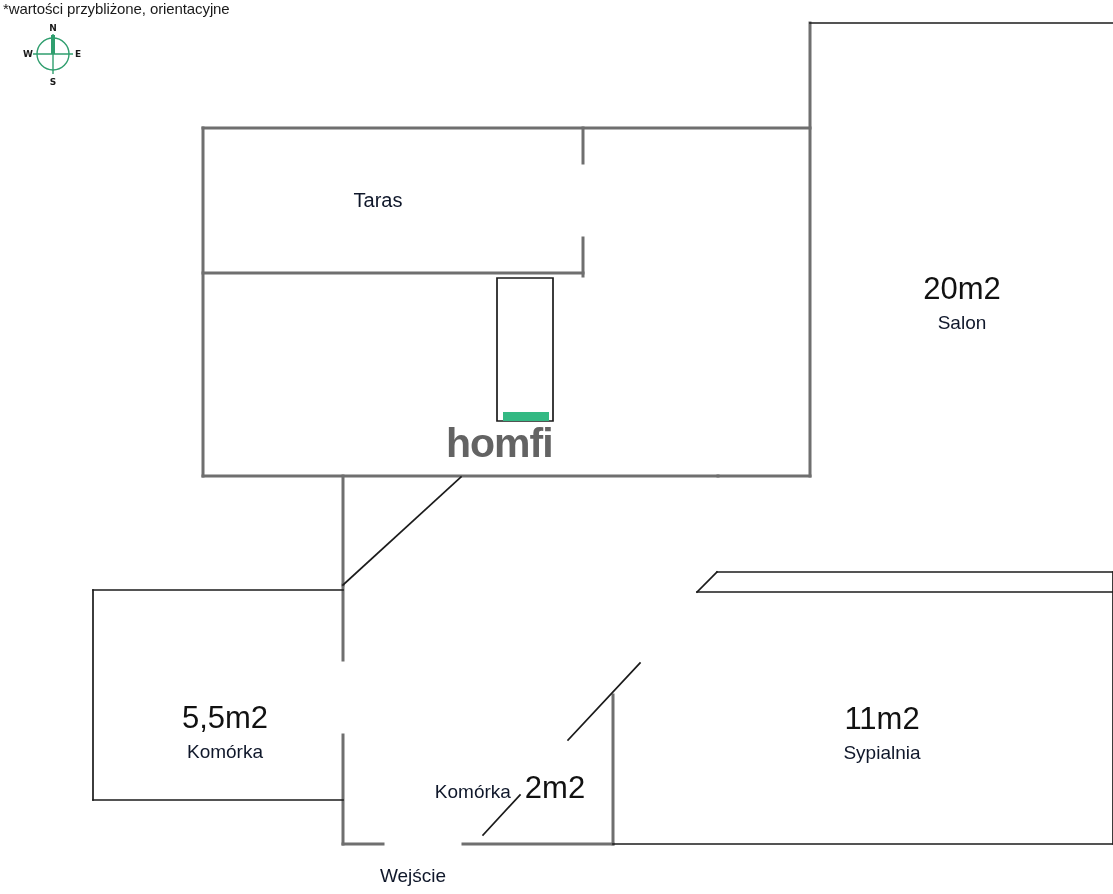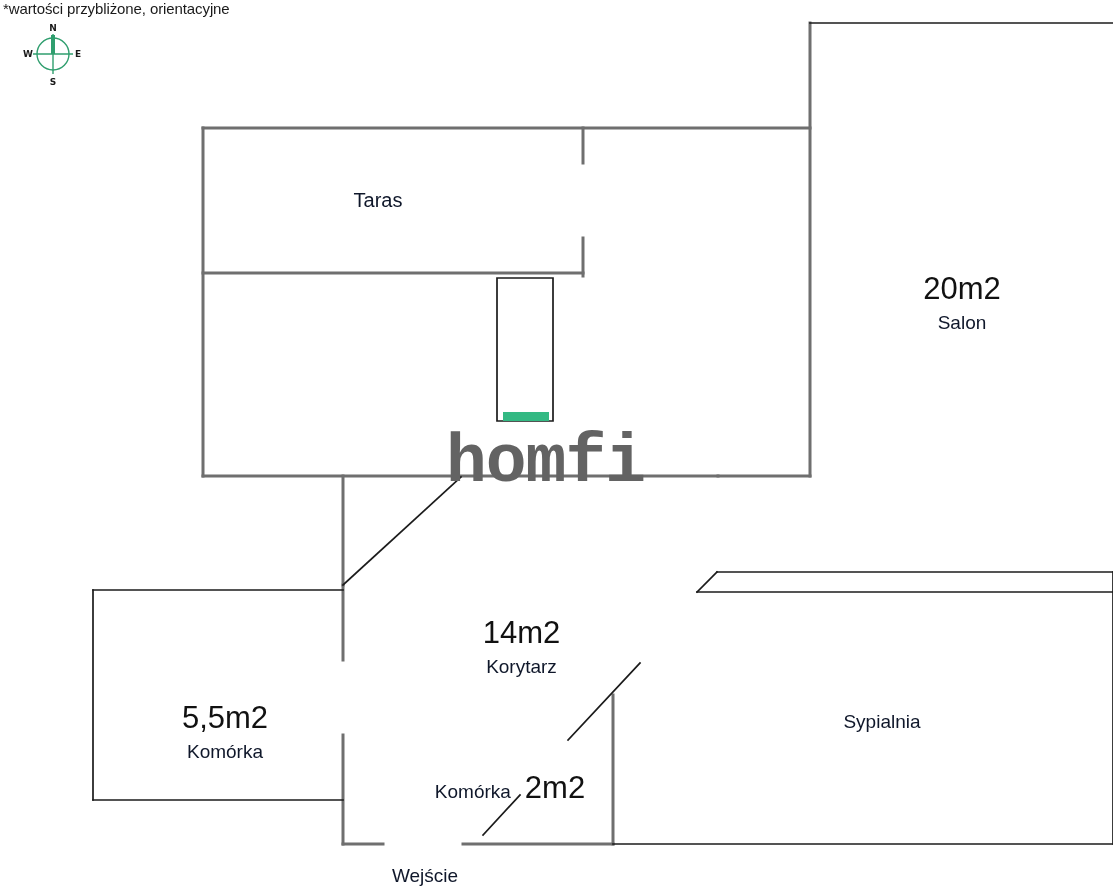--- a/index.html
+++ b/index.html
@@ -85,41 +85,40 @@
     left: 420px;
     top: 772px;
     width: 180px;
     display: flex;
     align-items: baseline;
     justify-content: center;
     gap: 14px;
   }
   .label-komorka .room-name { margin-top: 0; }
   .label-wejscie {
-    left: 360px;
+    left: 348px;
     top: 866px;
     width: 130px;
     text-align: center;
   }
   .label-wejscie .room-name { font-size: 19px; margin-top: 0; }
   .logo-wrap {
     position: absolute;
     left: 446px;
     top: 413px;
     width: 226px;
     height: 60px;
   }
   .logo-text {
-    font-family: Liberation Mono, monospace;
-    font-size: 68px;
+    font-family: Liberation Sans, sans-serif;
+    font-size: 41px;
     font-weight: 700;
     color: #636363;
     letter-spacing: -1px;
     line-height: 60px;
-    margin-top: 20px;
   }
   .compass-wrap {
     position: absolute;
     left: 22px;
     top: 20px;
     width: 62px;
     height: 68px;
   }
 </style>
 </head>
@@ -187,31 +186,28 @@
   <div class="room-label label-taras">
     <div class="room-name">Taras</div>
   </div>
 
 
   <div class="room-label label-salon">
     <div class="room-area">20m2</div>
     <div class="room-name">Salon</div>
   </div>
 
-  <div class="room-label label-korytarz">
-    <div class="room-area">14m2</div>
-    <div class="room-name">Korytarz</div>
-  </div>
 
   <div class="room-label label-lazienka">
     <div class="room-area">5,5m2</div>
     <div class="room-name">Komórka</div>
   </div>
 
   <div class="room-label label-sypialnia">
+    <div class="room-area">11m2</div>
     <div class="room-name">Sypialnia</div>
   </div>
 
   <div class="room-label label-komorka">
     <div class="room-name">Komórka</div>
     <div class="room-area">2m2</div>
   </div>
 
   <div class="room-label label-wejscie">
     <div class="room-name">Wejście</div>

